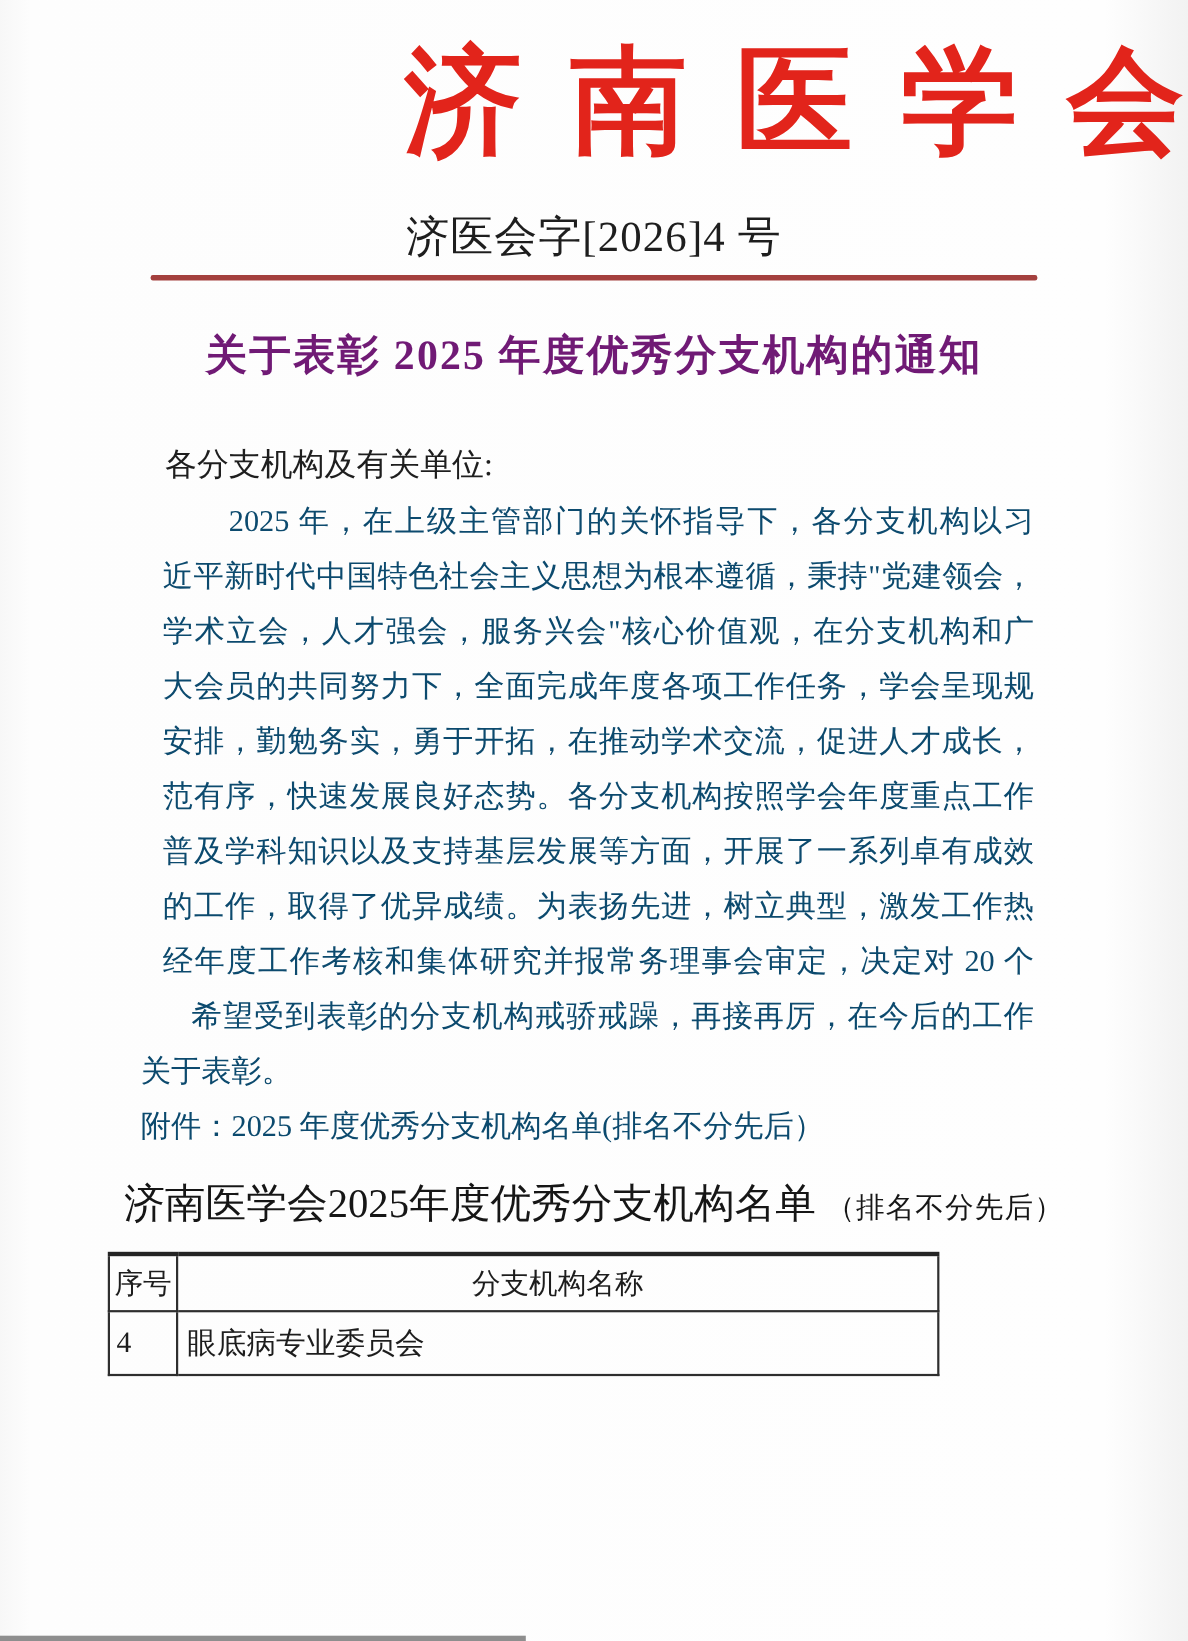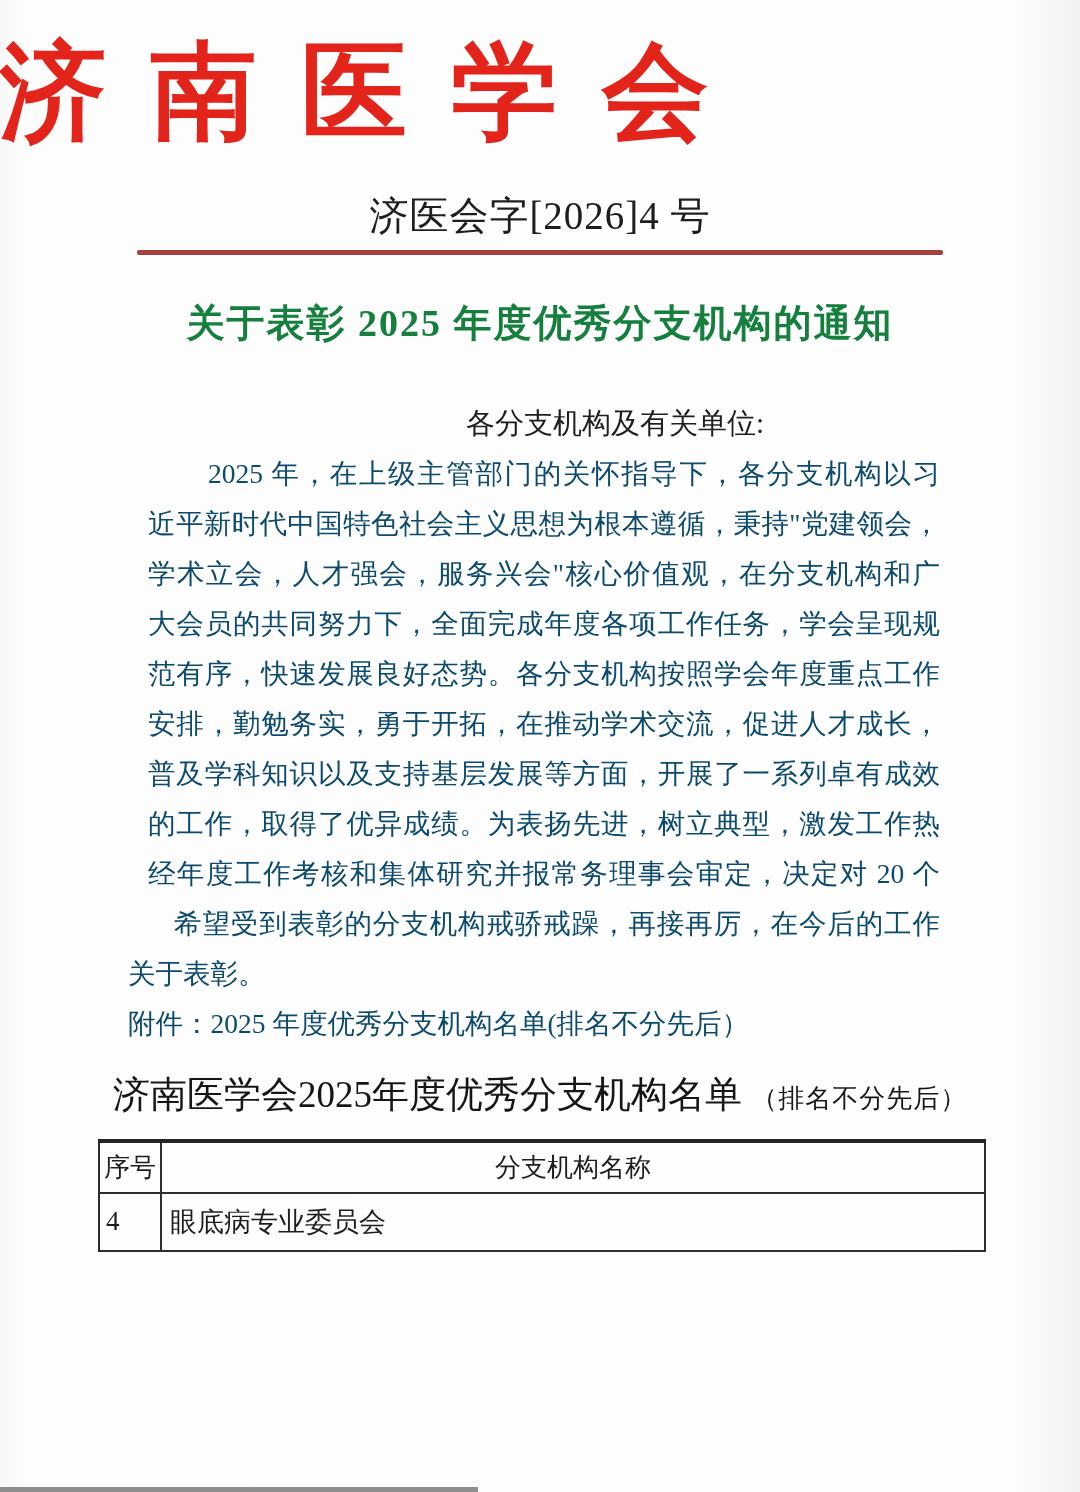--- a/index.html
+++ b/index.html
@@ -7,21 +7,21 @@
     width: 1080px;
     height: 1492px;
     position: relative;
     overflow: hidden;
     background: linear-gradient(90deg, #f7f7f7 0%, #fdfdfd 2.5%, #fefefe 93%, #f2f2f2 100%);
     font-family: "Liberation Serif", "DejaVu Serif", serif;
     color: #222;
   }
   .org-name {
     padding-top: 24px;
-    text-align: left;
+    text-align: right;
     font-size: 106px;
     line-height: 1.3;
     font-weight: bold;
     color: #e2241b;
     word-spacing: 10px;
     letter-spacing: 4px;
     white-space: nowrap;
   }
   .doc-number {
     margin-top: 36px;
@@ -37,29 +37,28 @@
     margin: 16px auto 0 auto;
     background: #a4403e;
     border-radius: 2px;
   }
   .notice-title {
     margin-top: 42px;
     text-align: center;
     font-size: 38px;
     line-height: 52px;
     font-weight: bold;
-    color: #15803d;
+    color: #701a75;
     letter-spacing: 2px;
   }
   .salutation {
     margin: 54px 0 0 150px;
     font-size: 29px;
     line-height: 40px;
     color: #1e1e1e;
-    text-align: center;
   }
   .body-block {
     margin: 6px 0 0 148px;
     width: 792px;
     font-size: 27.5px;
     color: #0c4a6e;
   }
   .line {
     height: 50px;
     line-height: 50px;
@@ -80,21 +79,21 @@
     font-weight: normal;
     color: #161616;
     white-space: nowrap;
   }
   .appendix-title .note {
     font-size: 26px;
     letter-spacing: 1px;
   }
   table.appendix-table {
     margin: 16px 0 0 98px;
-    width: 888px;
+    width: 756px;
     border-collapse: collapse;
     table-layout: fixed;
     background: transparent;
   }
   table.appendix-table th,
   table.appendix-table td {
     border: 2px solid #2e2e2e;
     font-weight: normal;
     color: #1d1d1d;
     overflow: hidden;
@@ -134,22 +133,22 @@
 
 <div class="notice-title">关于表彰 2025 年度优秀分支机构的通知</div>
 
 <div class="salutation">各分支机构及有关单位:</div>
 
 <div class="body-block">
   <div class="line ind2 fill">2025 年，在上级主管部门的关怀指导下，各分支机构以习</div>
   <div class="line fill">近平新时代中国特色社会主义思想为根本遵循，秉持"党建领会，</div>
   <div class="line fill">学术立会，人才强会，服务兴会"核心价值观，在分支机构和广</div>
   <div class="line fill">大会员的共同努力下，全面完成年度各项工作任务，学会呈现规</div>
+  <div class="line fill">安排，勤勉务实，勇于开拓，在推动学术交流，促进人才成长，</div>
   <div class="line fill">范有序，快速发展良好态势。各分支机构按照学会年度重点工作</div>
-  <div class="line fill">安排，勤勉务实，勇于开拓，在推动学术交流，促进人才成长，</div>
   <div class="line fill">普及学科知识以及支持基层发展等方面，开展了一系列卓有成效</div>
   <div class="line fill">的工作，取得了优异成绩。为表扬先进，树立典型，激发工作热</div>
   <div class="line fill">经年度工作考核和集体研究并报常务理事会审定，决定对 20 个</div>
   <div class="line ind1 fill">希望受到表彰的分支机构戒骄戒躁，再接再厉，在今后的工作</div>
   <div class="line out">关于表彰。</div>
   <div class="line out">附件：2025 年度优秀分支机构名单(排名不分先后）</div>
 </div>
 
 <div class="appendix-title">
   <span>济南医学会2025年度优秀分支机构名单</span>

